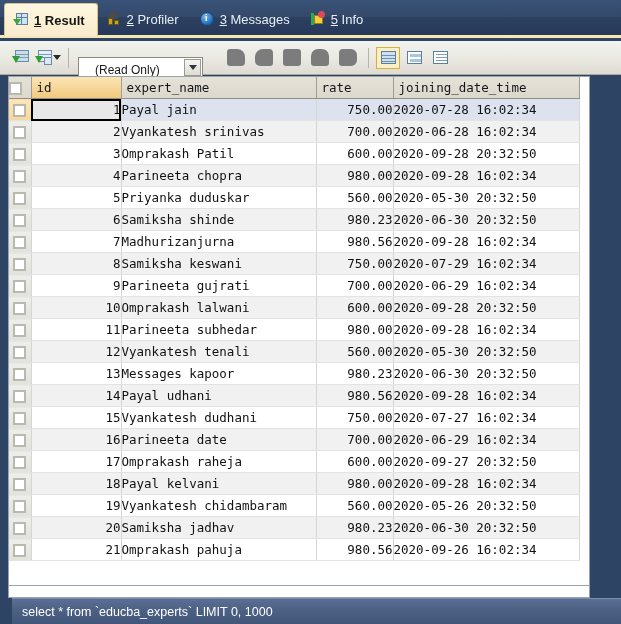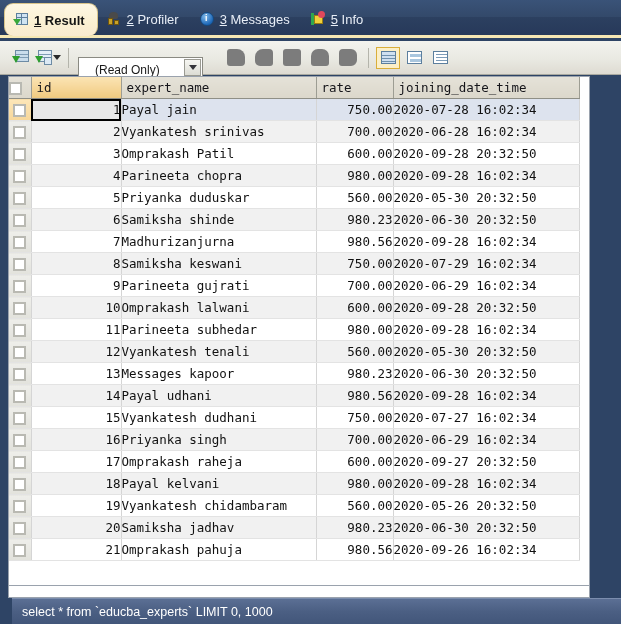--- a/index.html
+++ b/index.html
@@ -18,21 +18,20 @@
     display:flex;align-items:flex-end;
     box-sizing:border-box;padding-left:4px;
     border-bottom:3px solid #f6e7b4;
   }
   .tab{
     height:32px;display:flex;align-items:center;gap:5px;
     padding:0 12px 0 8px;box-sizing:border-box;
     color:#e8eef7;font-size:13px;white-space:nowrap;
     border-top-left-radius:3px;border-top-right-radius:3px;
     position:relative;
-    border-radius:9px;
   }
   .tab .lbl{font-size:13px;}
   .tab .lbl u{text-decoration:underline;}
   .tab.active{
     background:linear-gradient(to bottom,#fdf7e4 0%,#fbf0d2 60%,#f9ead0 100%);
     color:#151515;font-weight:bold;
     border:1px solid #d8c48b;border-bottom:none;height:33px;
     margin-bottom:-1px;
   }
   .tab.active .lbl{font-weight:bold;}
@@ -389,21 +388,21 @@
           <tr class="even">
             <td class="chk"><span class="cbx"></span></td>
             <td class="id">15</td>
             <td class="name">Vyankatesh dudhani</td>
             <td class="rate">750.00</td>
             <td class="dt">2020-07-27 16:02:34</td>
           </tr>
           <tr class="odd">
             <td class="chk"><span class="cbx"></span></td>
             <td class="id">16</td>
-            <td class="name">Priyanka singh</td>
+            <td class="name">Parineeta date</td>
             <td class="rate">700.00</td>
             <td class="dt">2020-06-29 16:02:34</td>
           </tr>
           <tr class="even">
             <td class="chk"><span class="cbx"></span></td>
             <td class="id">17</td>
             <td class="name">Omprakash raheja</td>
             <td class="rate">600.00</td>
             <td class="dt">2020-09-27 20:32:50</td>
           </tr>

